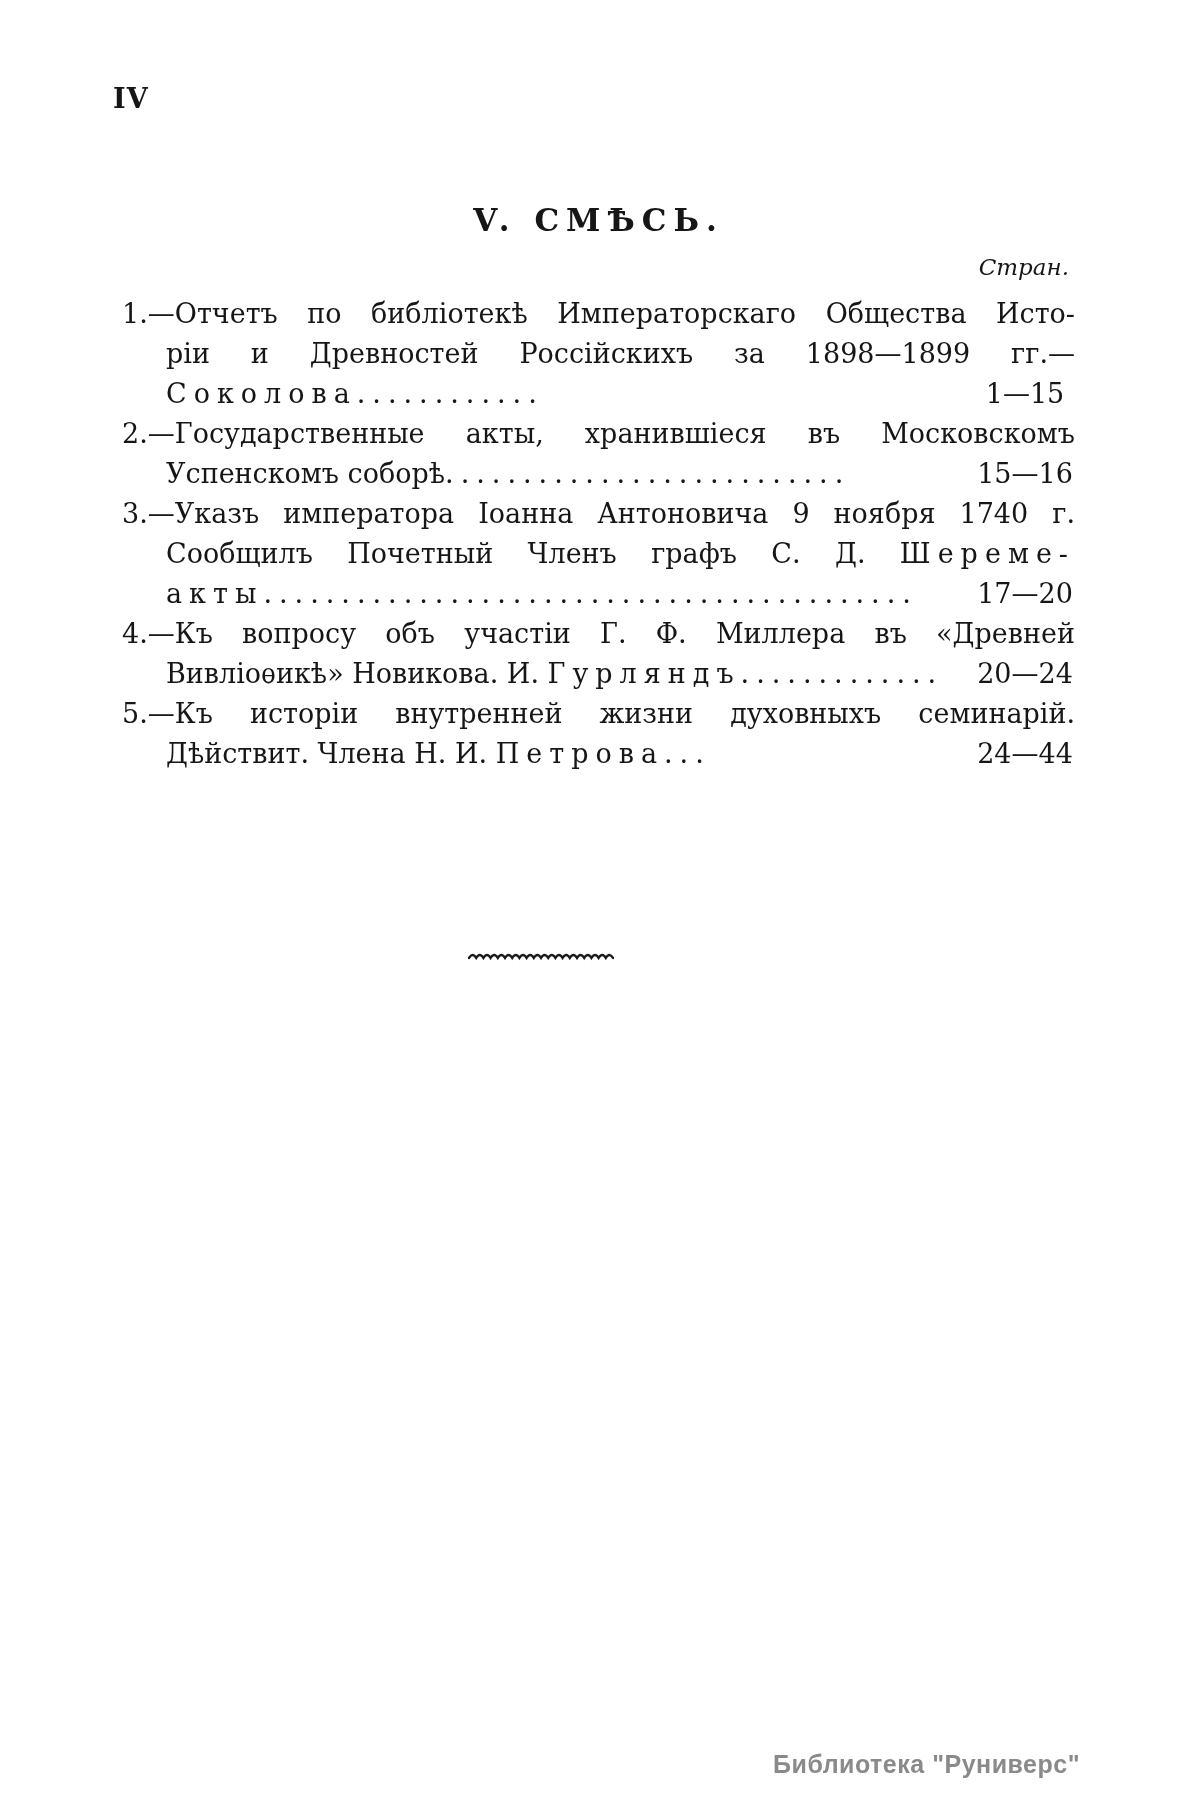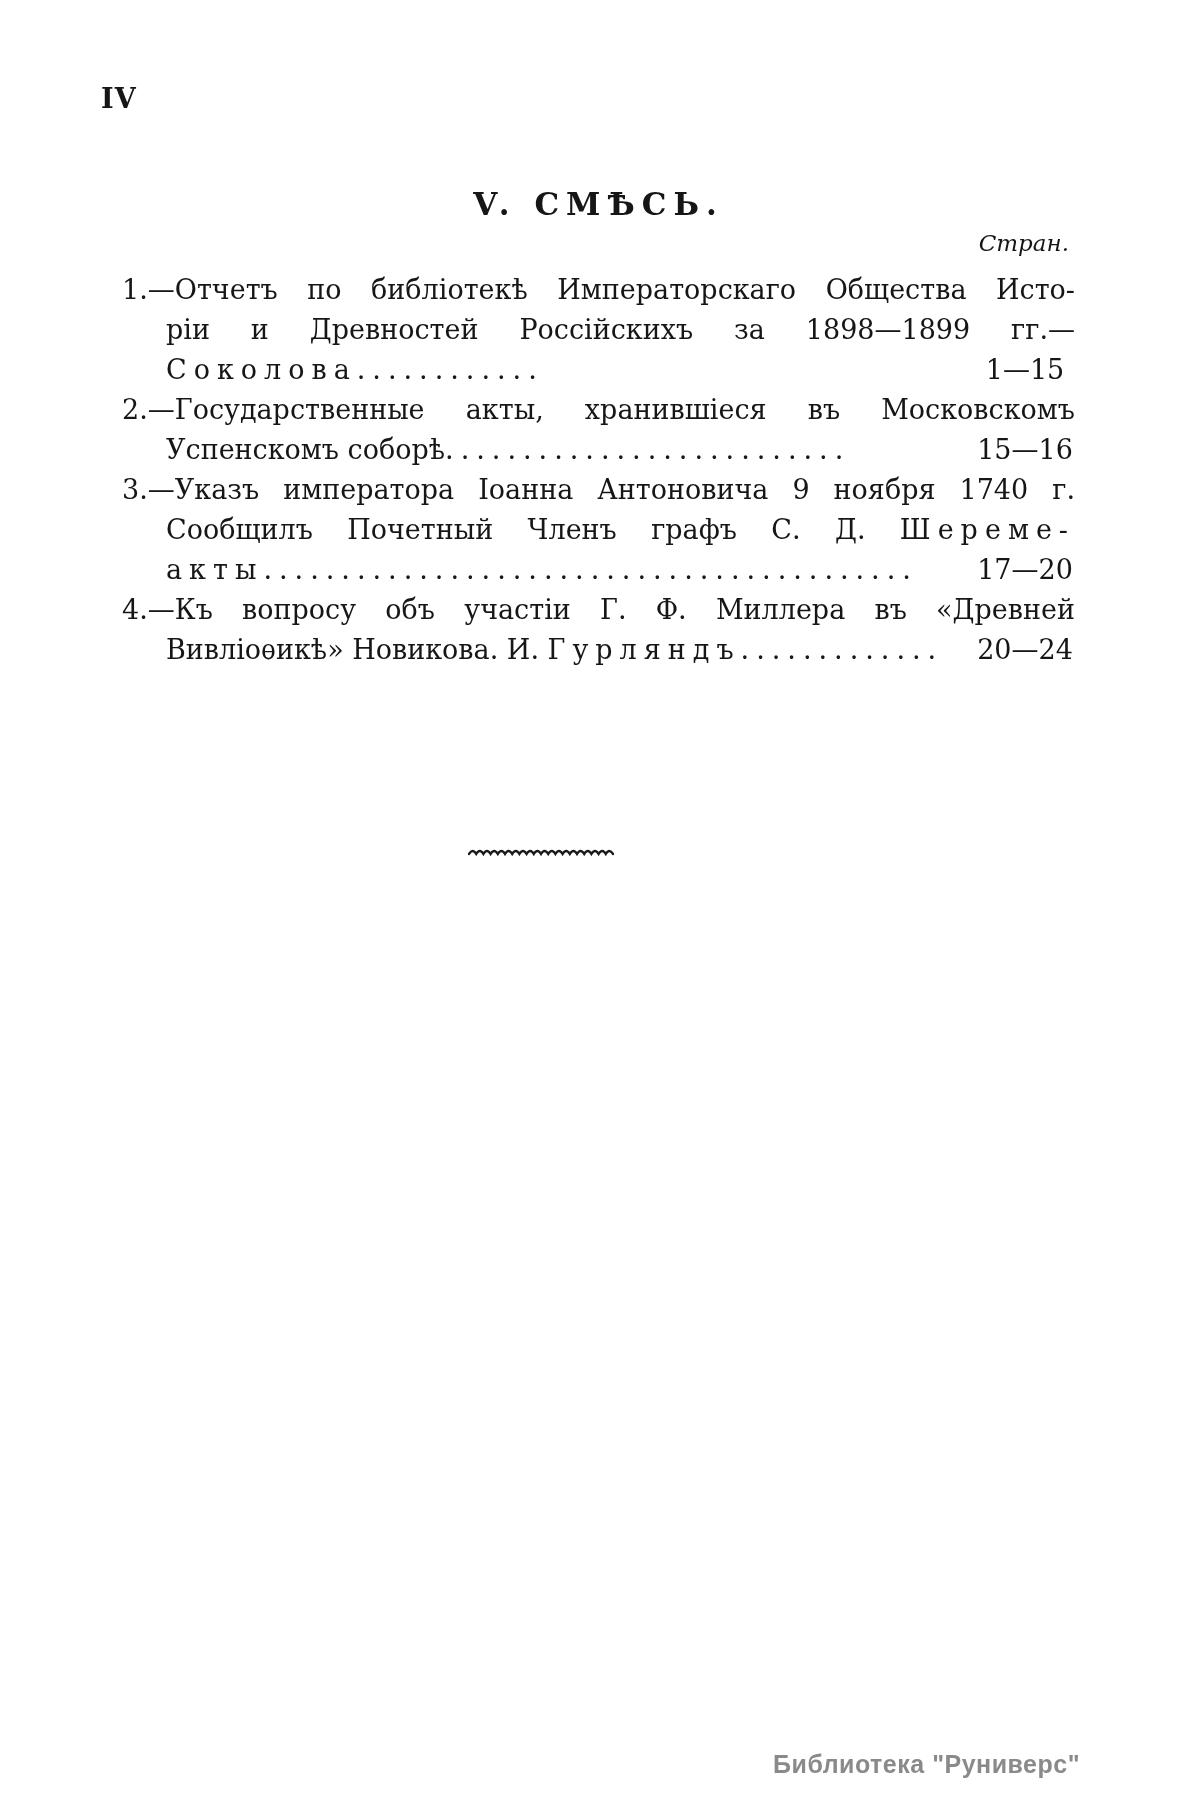--- a/index.html
+++ b/index.html
@@ -2,26 +2,26 @@
 <html><head>
 <meta charset="utf-8">
 <style>
   html,body{margin:0;padding:0;}
   body{
     width:1200px;height:1819px;background:#ffffff;position:relative;
     font-family:"DejaVu Serif","Liberation Serif",serif;color:#161616;
     overflow:hidden;
   }
   .pagenum{
-    position:absolute;left:101px;top:83px;
+    position:absolute;left:113px;top:83px;
     font-size:27px;font-weight:700;letter-spacing:1px;
   }
   .toc{position:absolute;left:122px;top:186px;width:953px;}
   .heading{
-    margin:0;text-align:center;
+    margin:16px;text-align:center;
     font-size:31px;font-weight:700;letter-spacing:7px;white-space:nowrap;
   }
   .colhdr{
     margin-top:8px;text-align:right;font-style:italic;
     font-size:23px;font-weight:400;padding-right:6px;
   }
   .entries{margin-top:14px;font-size:27px;font-weight:400;line-height:40px;}
   .line{text-align:justify;text-align-last:justify;}
   .cont{padding-left:44px;}
   .lastline{display:flex;align-items:baseline;}
@@ -85,20 +85,29 @@
     <div class="entry">
       <div class="line">4.—Къ вопросу объ участіи Г. Ф. Миллера въ «Древней</div>
       <div class="lastline cont">
           <span class="pre">Вивліоѳикѣ» Новикова. И.&nbsp;</span>
           <span class="spaced">Гурляндъ</span>
           <span class="dots">.............</span>
           <span class="pages">20—24</span>
         </div>
     </div>
 
+    <div class="entry">
+      <div class="line">5.—Къ исторіи внутренней жизни духовныхъ семинарій.</div>
+      <div class="lastline cont">
+          <span class="pre">Дѣйствит. Члена Н. И.&nbsp;</span>
+          <span class="spaced">Петрова</span>
+          <span class="dots">...</span>
+          <span class="pages">24—44</span>
+        </div>
+    </div>
 
   </div>
 
   <svg class="divider" width="146" height="12" viewBox="0 0 146 12" aria-hidden="true">
     <path d="M1 8 q3.6 -6 7.2 0 q3.6 -6 7.2 0 q3.6 -6 7.2 0 q3.6 -6 7.2 0 q3.6 -6 7.2 0 q3.6 -6 7.2 0 q3.6 -6 7.2 0 q3.6 -6 7.2 0 q3.6 -6 7.2 0 q3.6 -6 7.2 0 q3.6 -6 7.2 0 q3.6 -6 7.2 0 q3.6 -6 7.2 0 q3.6 -6 7.2 0 q3.6 -6 7.2 0 q3.6 -6 7.2 0 q3.6 -6 7.2 0 q3.6 -6 7.2 0 q3.6 -6 7.2 0 q3.6 -6 7.2 0" fill="none" stroke="#1a1a1a" stroke-width="2.4" stroke-linecap="round"></path>
   </svg>
 </div>
 
 <div class="watermark">Библиотека "Руниверс"</div>
 

